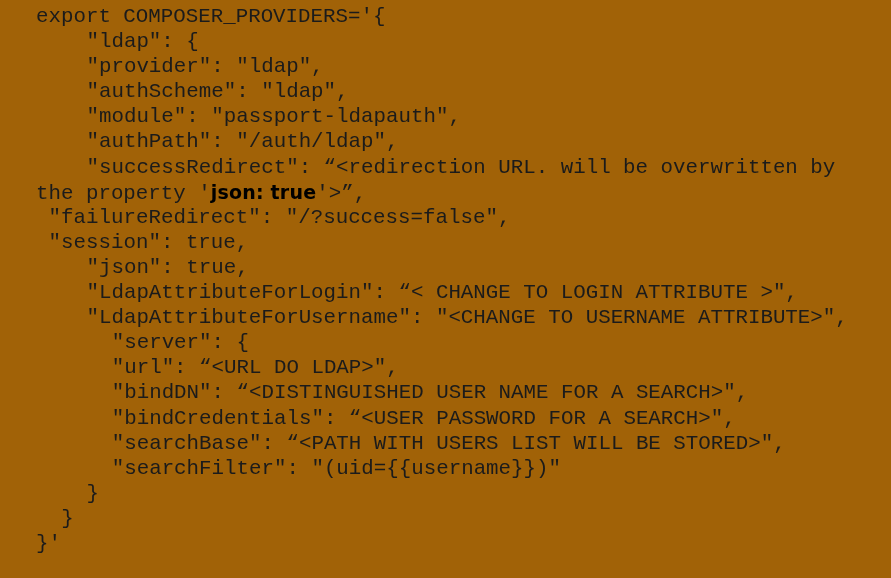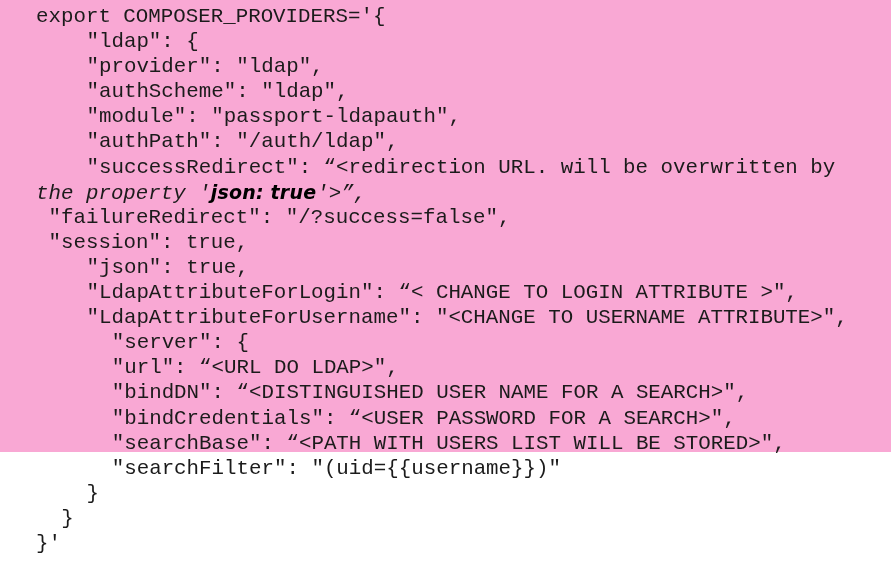--- a/index.html
+++ b/index.html
@@ -11,24 +11,24 @@
   body {
     width: 891px;
     height: 578px;
     overflow: hidden;
     font-family: "Liberation Mono", "DejaVu Sans Mono", monospace;
   }
 
   #code-block {
     position: relative;
     width: 891px;
-    height: 452px;
+    height: 578px;
     box-sizing: border-box;
     padding: 4px 0 0 0;
-    background: #f9a8d4;
+    background: #a16207;
   }
 
   .code-line {
     display: block;
     height: 25.1px;
     line-height: 25.1px;
     font-family: "Liberation Mono", "DejaVu Sans Mono", monospace;
     font-size: 20.8px;
     letter-spacing: 0px;
     color: #1b1b1b;
@@ -50,21 +50,21 @@
 <body>
 
 <div id="code-block">
     <div class="code-line" style="padding-left: 36px;"><span>export COMPOSER_PROVIDERS='{</span></div>
     <div class="code-line" style="padding-left: 86.48px;"><span>"ldap": {</span></div>
     <div class="code-line" style="padding-left: 86.48px;"><span>"provider": "ldap",</span></div>
     <div class="code-line" style="padding-left: 86.48px;"><span>"authScheme": "ldap",</span></div>
     <div class="code-line" style="padding-left: 86.48px;"><span>"module": "passport-ldapauth",</span></div>
     <div class="code-line" style="padding-left: 86.48px;"><span>"authPath": "/auth/ldap",</span></div>
     <div class="code-line" style="padding-left: 86.48px;"><span>"successRedirect": “&lt;redirection URL. will be overwritten by</span></div>
-    <div class="code-line" style=" font-style: italic;"><span>the property '</span><span class="emph">json: true</span><span>'&gt;”,</span></div>
+    <div class="code-line" style=""><span>the property '</span><span class="emph">json: true</span><span>'&gt;”,</span></div>
     <div class="code-line" style="padding-left: 48.62px;"><span>"failureRedirect": "/?success=false",</span></div>
     <div class="code-line" style="padding-left: 48.62px;"><span>"session": true,</span></div>
     <div class="code-line" style="padding-left: 86.48px;"><span>"json": true,</span></div>
     <div class="code-line" style="padding-left: 86.48px;"><span>"LdapAttributeForLogin": “&lt; CHANGE TO LOGIN ATTRIBUTE &gt;",</span></div>
     <div class="code-line" style="padding-left: 86.48px;"><span>"LdapAttributeForUsername": "&lt;CHANGE TO USERNAME ATTRIBUTE&gt;",</span></div>
     <div class="code-line" style="padding-left: 111.72px;"><span>"server": {</span></div>
     <div class="code-line" style="padding-left: 111.72px;"><span>"url": “&lt;URL DO LDAP&gt;",</span></div>
     <div class="code-line" style="padding-left: 111.72px;"><span>"bindDN": “&lt;DISTINGUISHED USER NAME FOR A SEARCH&gt;",</span></div>
     <div class="code-line" style="padding-left: 111.72px;"><span>"bindCredentials": “&lt;USER PASSWORD FOR A SEARCH&gt;",</span></div>
     <div class="code-line" style="padding-left: 111.72px;"><span>"searchBase": “&lt;PATH WITH USERS LIST WILL BE STORED&gt;",</span></div>

